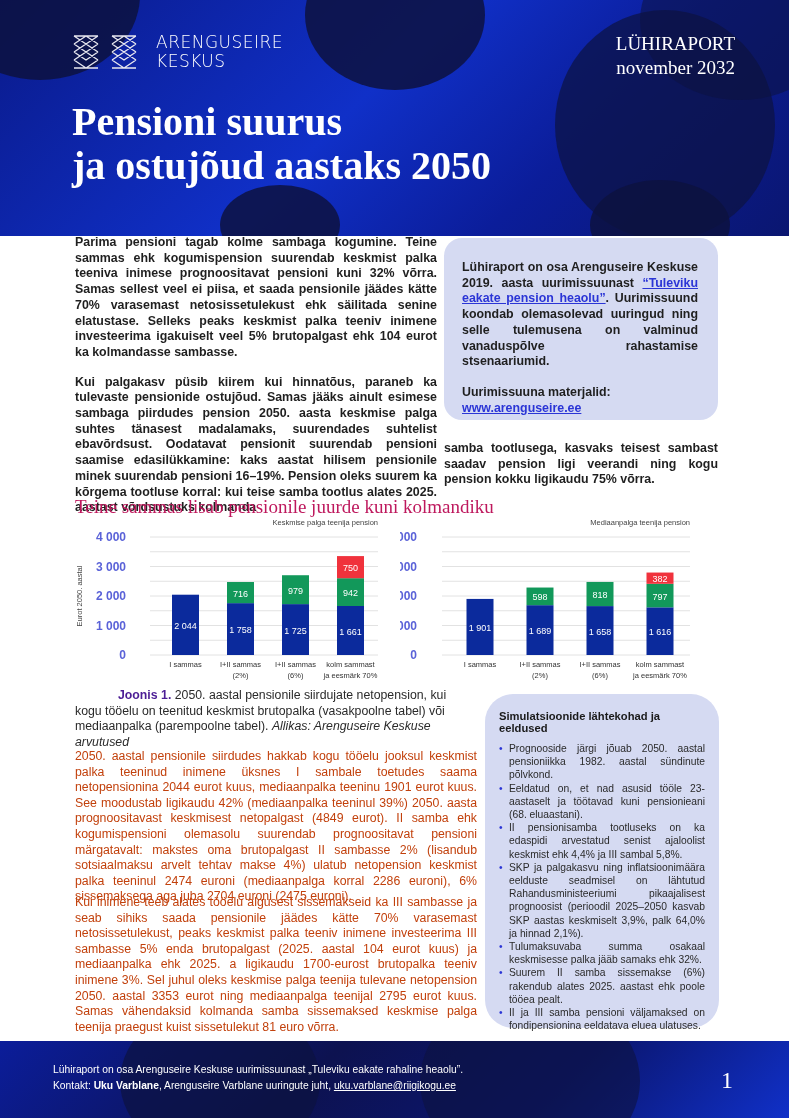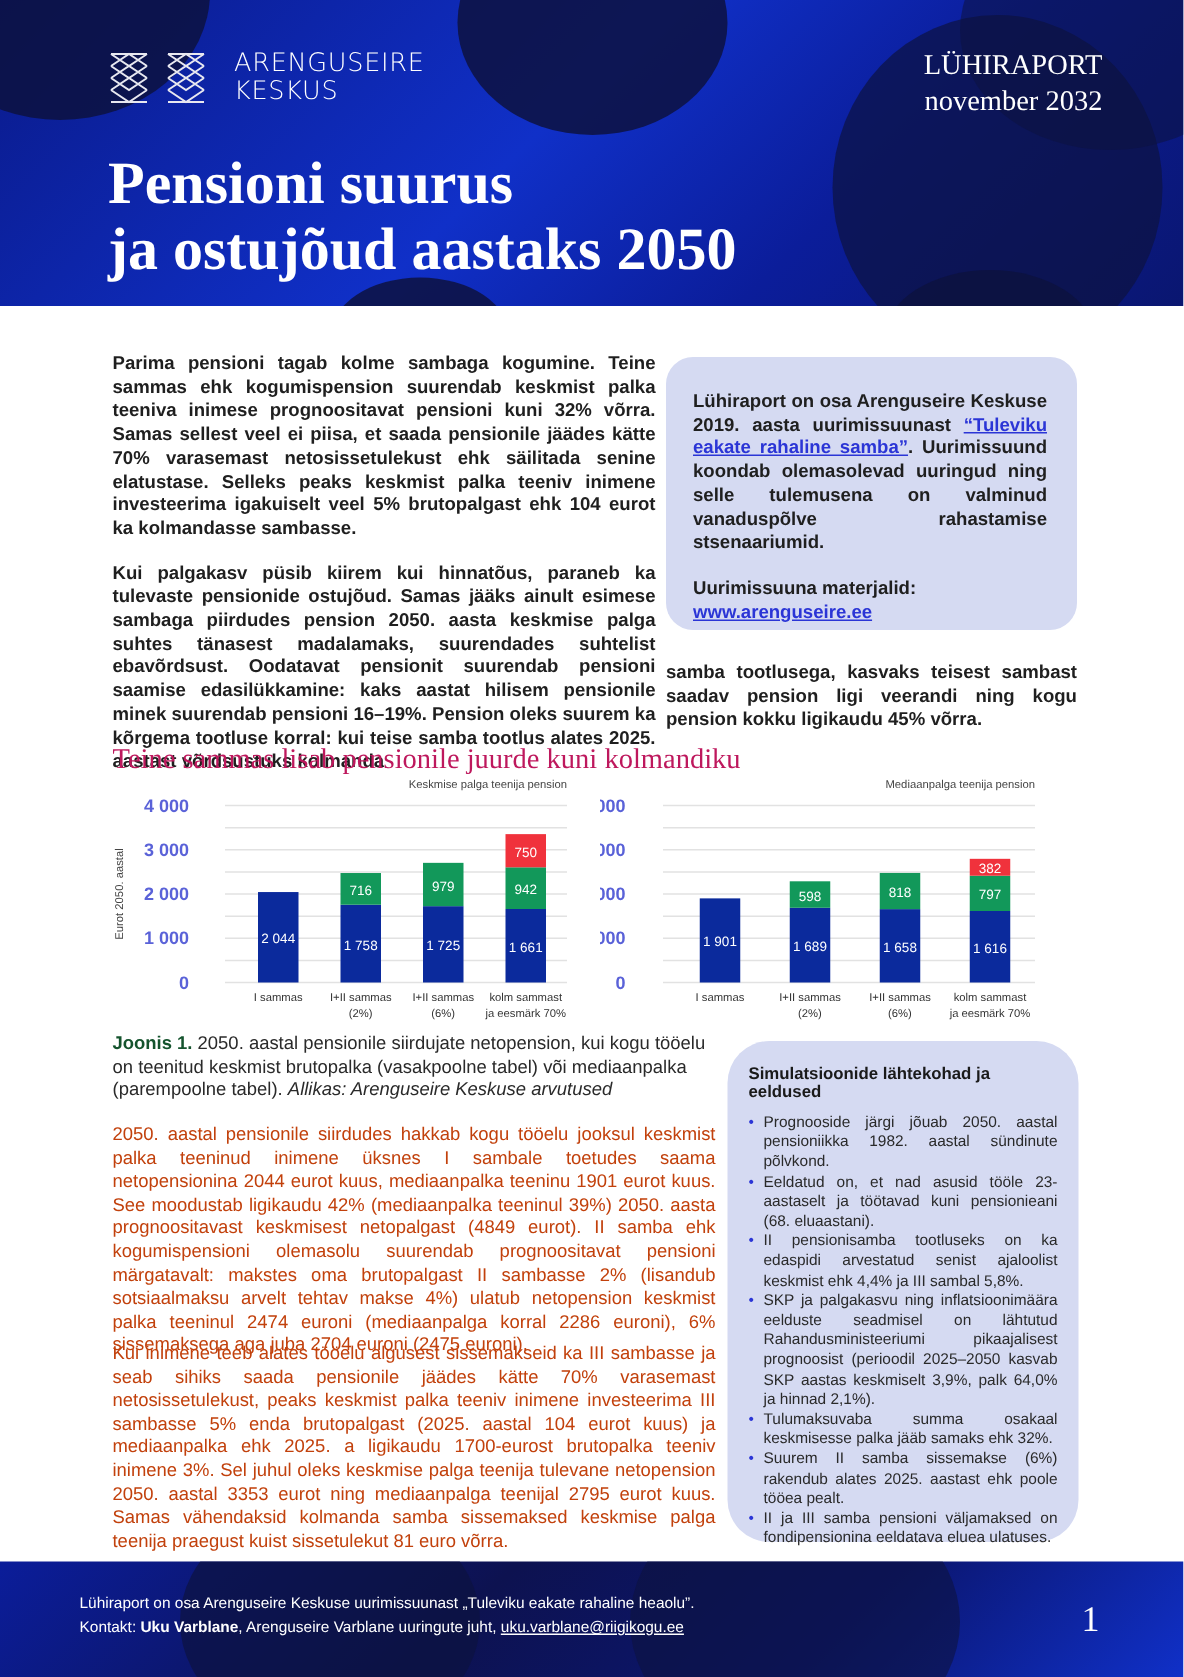--- a/index.html
+++ b/index.html
@@ -1,21 +1,21 @@
 <!DOCTYPE html>
 <html><head>
 <meta charset="utf-8">
 <style>
   * { box-sizing: border-box; margin: 0; padding: 0; }
   html, body { width: 789px; height: 1118px; background: #ffffff; overflow: hidden; }
   body { position: relative; font-family: "Liberation Sans", sans-serif; color: #1f1f1f; }
 
   
   .header {
-    position: absolute; left: 0; top: 0; width: 789px; height: 204px; overflow: hidden;
+    position: absolute; left: 0; top: 0; width: 789px; height: 236px; overflow: hidden;
     background: linear-gradient(135deg, #0a1a8a 0%, #1030c8 45%, #0b1d9a 70%, #0a1670 100%);
   }
   .blob { position: absolute; border-radius: 50%; background: #0d1240; opacity: 0.85; }
   .blob.b1 { left: -60px; top: -90px; width: 200px; height: 170px; }
   .blob.b2 { left: 305px; top: -60px; width: 180px; height: 150px; }
   .blob.b3 { left: 555px; top: 10px; width: 220px; height: 230px; opacity: 0.7; }
   .blob.b4 { left: 640px; top: -60px; width: 200px; height: 160px; opacity: 0.55; }
   .blob.b5 { left: 220px; top: 185px; width: 120px; height: 80px; }
   .blob.b6 { left: 590px; top: 180px; width: 140px; height: 90px; }
   .logo { position: absolute; left: 72px; top: 33px; display: flex; align-items: center; gap: 10px; }
@@ -30,21 +30,21 @@
   .lead-cont { position: absolute; left: 444px; top: 441px; width: 274px; font-size: 12.4px; line-height: 15.7px; font-weight: bold; text-align: justify; }
   .infobox { position: absolute; left: 444px; top: 238px; width: 274px; height: 182px; background: #d5daf2; border-radius: 18px; padding: 22px 20px 0 18px; font-size: 12.4px; line-height: 15.7px; font-weight: bold; text-align: justify; }
   .infobox a { color: #2b35d6; text-decoration: underline; }
   .infobox .gap { height: 15px; }
 
   .chart-title { position: absolute; left: 75px; top: 496px; font-family: "Liberation Serif", serif; font-size: 19px; color: #be185d; }
   .chart { position: absolute; top: 515px; }
   .chart svg text { font-family: "Liberation Sans", sans-serif; }
 
   .caption { position: absolute; left: 75px; top: 688px; width: 400px; font-size: 12.3px; line-height: 15.6px; color: #2a2a2a; }
-  .caption b { color: #14532d; }
+  .caption b { color: #4c1d95; margin-left: 43px; }
   .para { position: absolute; left: 75px; width: 402px; font-size: 12.3px; line-height: 15.6px; text-align: justify; color: #c2410c; }
   .para.p1 { top: 749px; }
   .para.p2 { top: 895px; }
 
   .sidebox { position: absolute; left: 485px; top: 694px; width: 234px; height: 334px; background: #d5daf2; border-radius: 28px; padding: 16px 14px 0 14px; }
   .sidebox h3 { font-size: 11.2px; font-weight: bold; color: #1a1a1a; margin-bottom: 8px; }
   .sidebox ul { list-style: none; }
   .sidebox li { position: relative; padding-left: 10px; font-size: 10.3px; line-height: 13.2px; color: #2a2a2a; text-align: justify; }
   .sidebox li::before { content: "•"; position: absolute; left: 0; top: 0; color: #2b35d6; }
 
@@ -95,27 +95,27 @@
     <div>ja ostujõud aastaks 2050</div>
   </h1>
 </div>
 
 <div class="lead">
   <p>Parima pensioni tagab kolme sambaga kogumine. Teine sammas ehk kogumispension suurendab keskmist palka teeniva inimese prognoositavat pensioni kuni 32% võrra. Samas sellest veel ei piisa, et saada pensionile jäädes kätte 70% varasemast netosissetulekust ehk säilitada senine elatustase. Selleks peaks keskmist palka teeniv inimene investeerima igakuiselt veel 5% brutopalgast ehk 104 eurot ka kolmandasse sambasse.</p>
   <p>Kui palgakasv püsib kiirem kui hinnatõus, paraneb ka tulevaste pensionide ostujõud. Samas jääks ainult esimese sambaga piirdudes pension 2050. aasta keskmise palga suhtes tänasest madalamaks, suurendades suhtelist ebavõrdsust. Oodatavat pensionit suurendab pensioni saamise edasilükkamine: kaks aastat hilisem pensionile minek suurendab pensioni 16–19%. Pension oleks suurem ka kõrgema tootluse korral: kui teise samba tootlus alates 2025. aastast võrdsustuks kolmanda</p>
 </div>
 
 <div class="infobox">
-  <span>Lühiraport on osa Arenguseire Keskuse 2019. aasta uurimissuunast </span><a href="#">“Tuleviku eakate rahaline samba”</a><span>. Uurimissuund koondab olemasolevad uuringud ning selle tulemusena on valminud vanaduspõlve rahastamise stsenaariumid.</span>
+  <span>Lühiraport on osa Arenguseire Keskuse 2019. aasta uurimissuunast </span><a href="#">“Tuleviku eakate pension heaolu”</a><span>. Uurimissuund koondab olemasolevad uuringud ning selle tulemusena on valminud vanaduspõlve rahastamise stsenaariumid.</span>
   <div class="gap"></div>
   <div>Uurimissuuna materjalid:</div>
   <a href="#">www.arenguseire.ee</a>
 </div>
 
-<div class="lead-cont">samba tootlusega, kasvaks teisest sambast saadav pension ligi veerandi ning kogu pension kokku ligikaudu 45% võrra.</div>
+<div class="lead-cont">samba tootlusega, kasvaks teisest sambast saadav pension ligi veerandi ning kogu pension kokku ligikaudu 75% võrra.</div>
 
 <div class="chart-title">Teine sammas lisab pensionile juurde kuni kolmandiku</div>
 
 <div class="chart" style="left:58px;">
   <svg id="chart0" width="330" height="170">
       <text x="320" y="10" text-anchor="end" font-size="7.5" fill="#444">Keskmise palga teenija pension</text>
       <line x1="92" x2="320" y1="140" y2="140" stroke="#e2e2e2" stroke-width="1"></line>
       <line x1="92" x2="320" y1="125.25" y2="125.25" stroke="#e2e2e2" stroke-width="1"></line>
       <line x1="92" x2="320" y1="110.5" y2="110.5" stroke="#e2e2e2" stroke-width="1"></line>
       <line x1="92" x2="320" y1="95.75" y2="95.75" stroke="#e2e2e2" stroke-width="1"></line>

